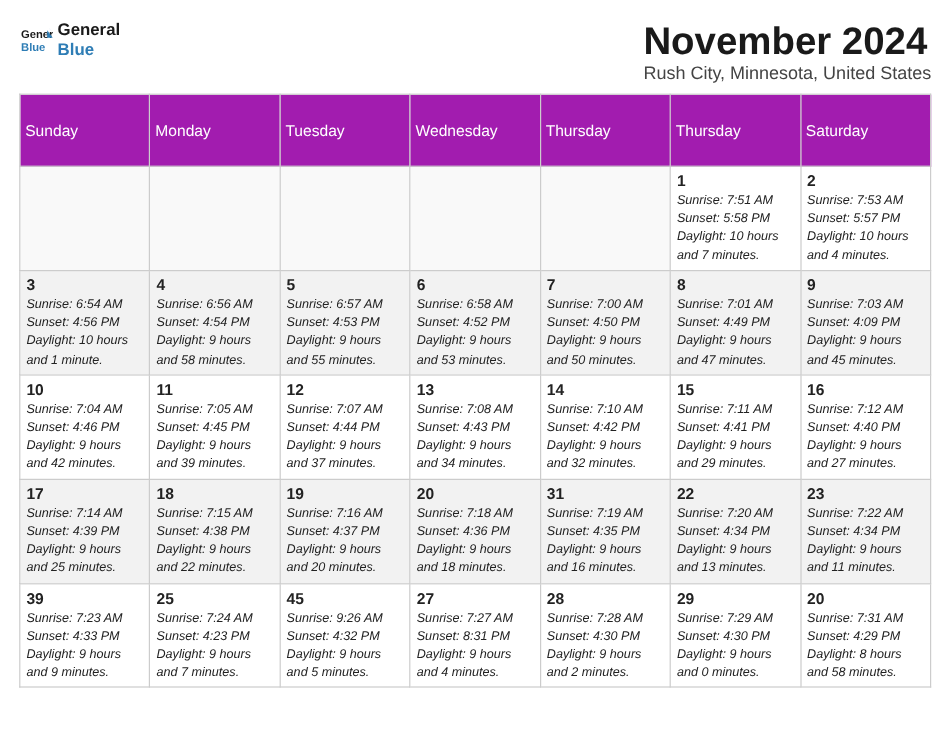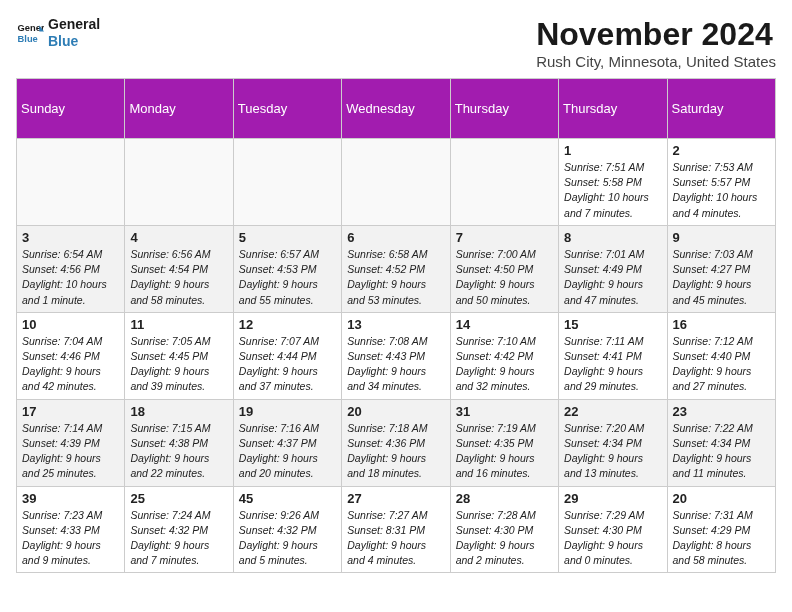--- a/index.html
+++ b/index.html
@@ -174,21 +174,21 @@
         <td class="alt-row">
           <span class="day-num">8</span>
           <div class="day-detail">Sunrise: 7:01 AM
 Sunset: 4:49 PM
 Daylight: 9 hours
 and 47 minutes.</div>
         </td>
         <td class="alt-row">
           <span class="day-num">9</span>
           <div class="day-detail">Sunrise: 7:03 AM
-Sunset: 4:27 PM
+Sunset: 4:09 PM
 Daylight: 9 hours
 and 45 minutes.</div>
         </td>
       </tr>
       <tr>
         <td>
           <span class="day-num">10</span>
           <div class="day-detail">Sunrise: 7:04 AM
 Sunset: 4:46 PM
 Daylight: 9 hours
@@ -292,21 +292,21 @@
         <td>
           <span class="day-num">39</span>
           <div class="day-detail">Sunrise: 7:23 AM
 Sunset: 4:33 PM
 Daylight: 9 hours
 and 9 minutes.</div>
         </td>
         <td>
           <span class="day-num">25</span>
           <div class="day-detail">Sunrise: 7:24 AM
-Sunset: 4:32 PM
+Sunset: 4:23 PM
 Daylight: 9 hours
 and 7 minutes.</div>
         </td>
         <td>
           <span class="day-num">45</span>
           <div class="day-detail">Sunrise: 9:26 AM
 Sunset: 4:32 PM
 Daylight: 9 hours
 and 5 minutes.</div>
         </td>

